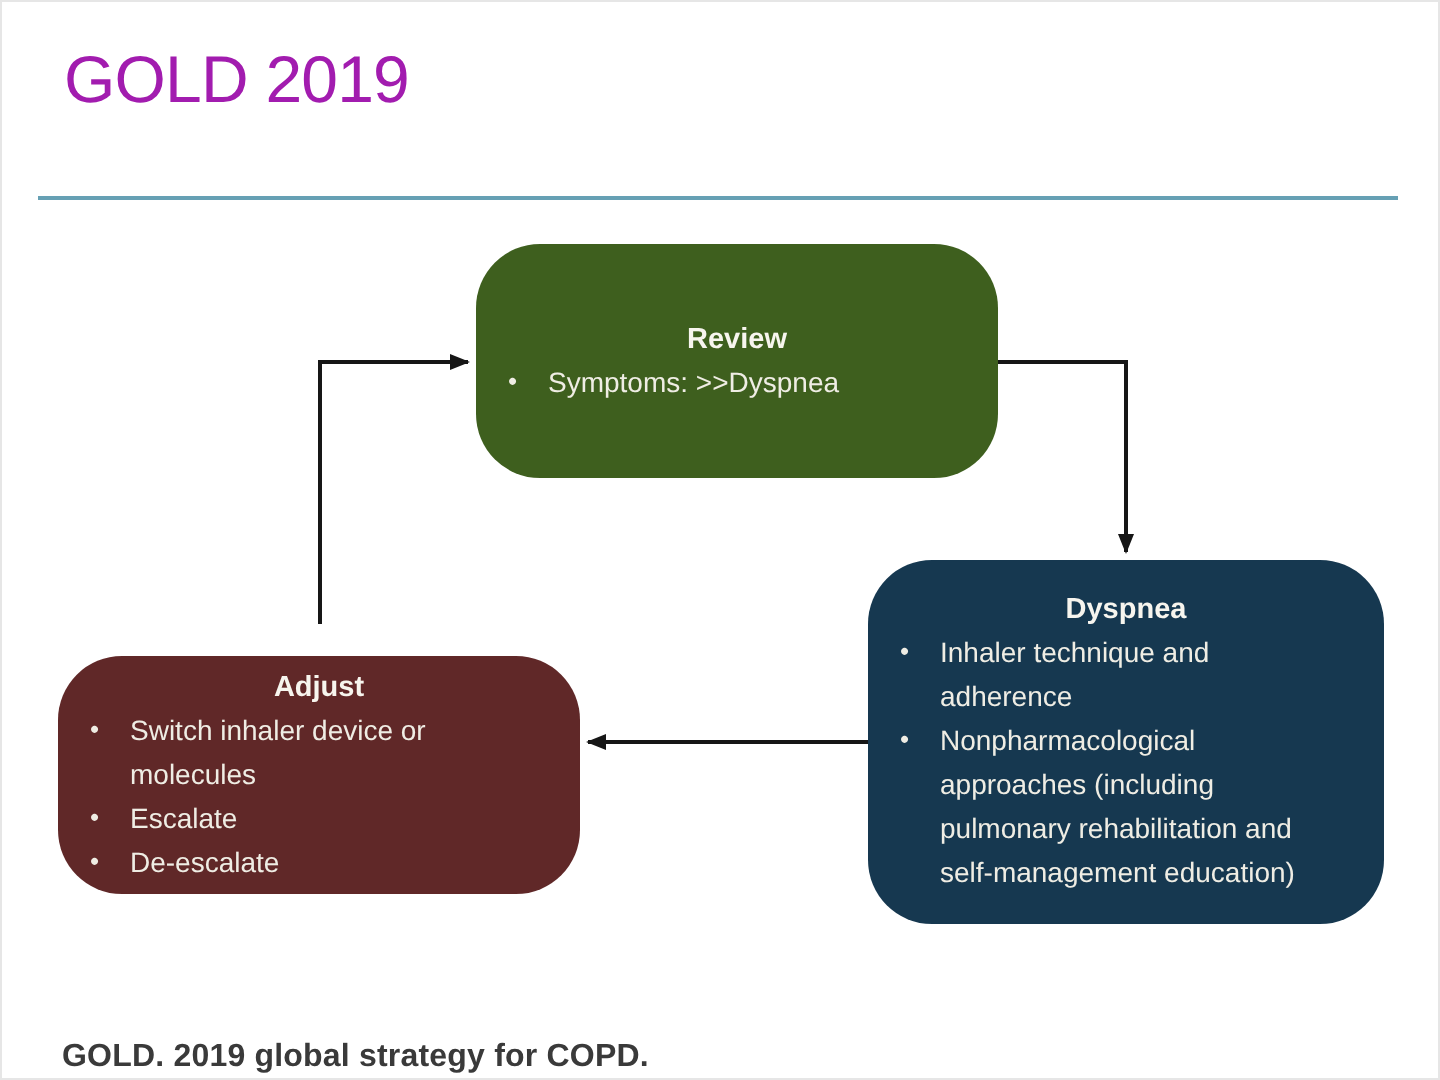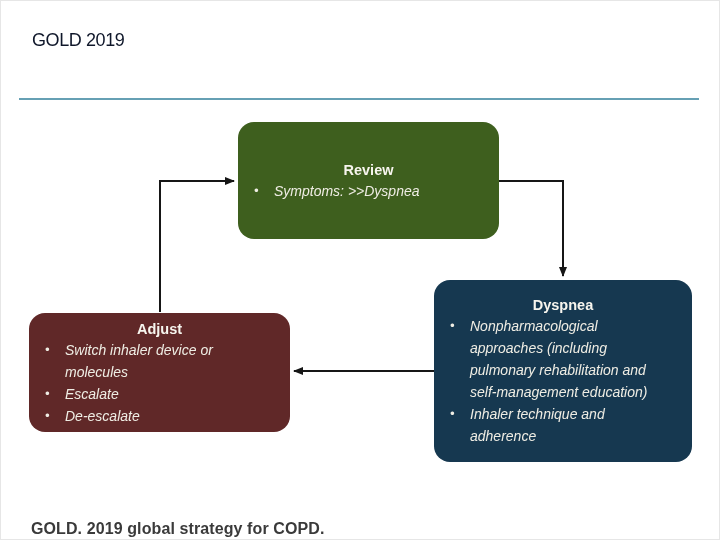--- a/index.html
+++ b/index.html
@@ -11,67 +11,67 @@
     overflow:hidden;
   }
   .slide {
     position:absolute; inset:0;
     background:#ffffff;
     border:1px solid #e6e6e6;
   }
   
   .slide-title {
     position:absolute; left:31px; top:22px;
-    color:#0f172a;
-    font-size:18px; line-height:34px; font-weight:400;
+    color:#a21caf;
+    font-size:33px; line-height:34px; font-weight:400;
     letter-spacing:-0.4px;
   }
   .title-rule {
     position:absolute; left:18px; top:97px;
     width:680px; height:2px;
     background: var(--rule-teal, #66a0b4);
   }
   
   svg.connectors {
     position:absolute; left:0; top:0; width:720px; height:540px;
     pointer-events:none;
   }
   svg.connectors polyline {
     fill:none;
     stroke: var(--connector, #161616);
     stroke-width:2;
   }
   
   .box {
     position:absolute;
-    border-radius:16px;
+    border-radius:32px;
     color: var(--box-text, #efede4);
     display:flex; flex-direction:column; justify-content:center;
     font-size:14px; line-height:22px;
   }
   .box-title {
     text-align:center;
     font-weight:700;
     font-size:14.5px;
     line-height:20px;
     color:#f7f5ee;
   }
   .box ul { list-style:none; margin:0; padding:0; }
   .box li {
     position:relative;
-    padding-left:36px; padding-right:26px;font-style:italic;
+    padding-left:36px; padding-right:26px;
   }
   .box li::before {
     content:"\2022";
     position:absolute; left:16px; top:0;
     font-size:13px;
   }
   .box-review  { left:237px; top:121px; width:261px; height:117px; background: var(--review-green,  #3e5f1e); }
   .box-assess  { left:433px; top:279px; width:258px; height:182px; background: var(--assess-navy,   #163850); }
-  .box-adjust  { left:28px;  top:312px; width:261px; height:119px; background: var(--adjust-maroon, #602828); align-items: center; }
+  .box-adjust  { left:28px;  top:327px; width:261px; height:119px; background: var(--adjust-maroon, #602828); align-items: center; }
   
   .footer-note {
     position:absolute; left:30px; top:519px;
     font-size:16px; font-weight:700;
     color:#3a3a3a;
     letter-spacing:0.1px;
   }
 </style>
 </head>
 <body>
@@ -97,22 +97,22 @@
   <div class="box box-review">
     <div class="box-title">Review</div>
     <ul>
       <li>Symptoms: &gt;&gt;Dyspnea</li>
     </ul>
   </div>
 
   <div class="box box-assess">
     <div class="box-title">Dyspnea</div>
     <ul>
+      <li>Inhaler technique and adherence</li>
       <li>Nonpharmacological approaches (including pulmonary rehabilitation and self-management education)</li>
-      <li>Inhaler technique and adherence</li>
     </ul>
   </div>
 
   <div class="box box-adjust">
     <div class="box-title">Adjust</div>
     <ul>
       <li>Switch inhaler device or molecules</li>
       <li>Escalate</li>
       <li>De-escalate</li>
     </ul>

